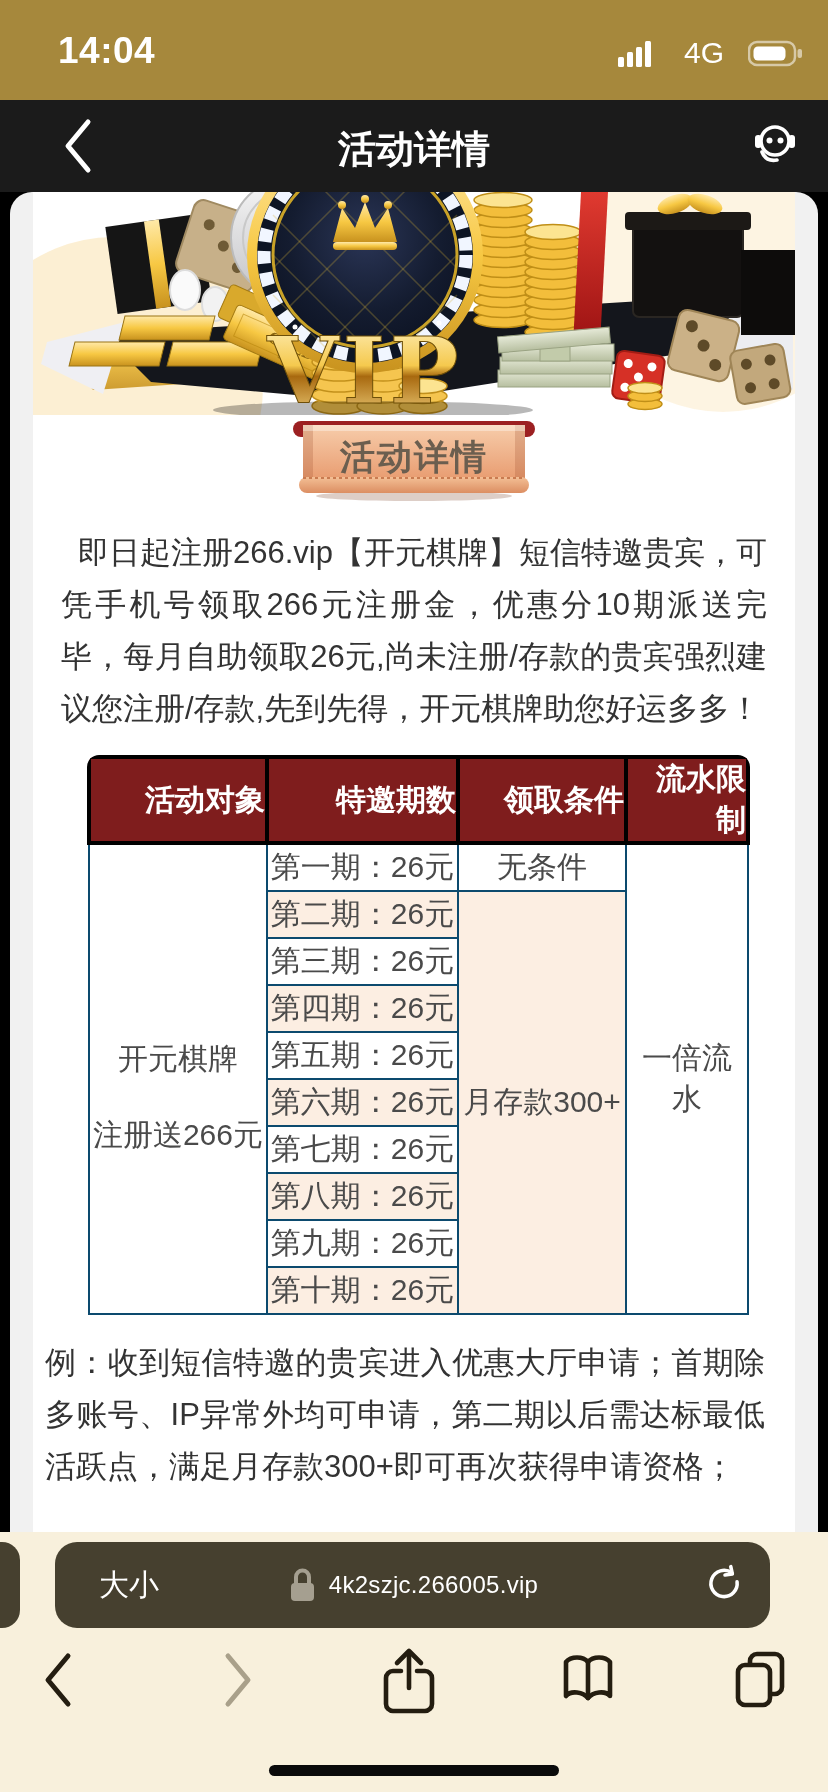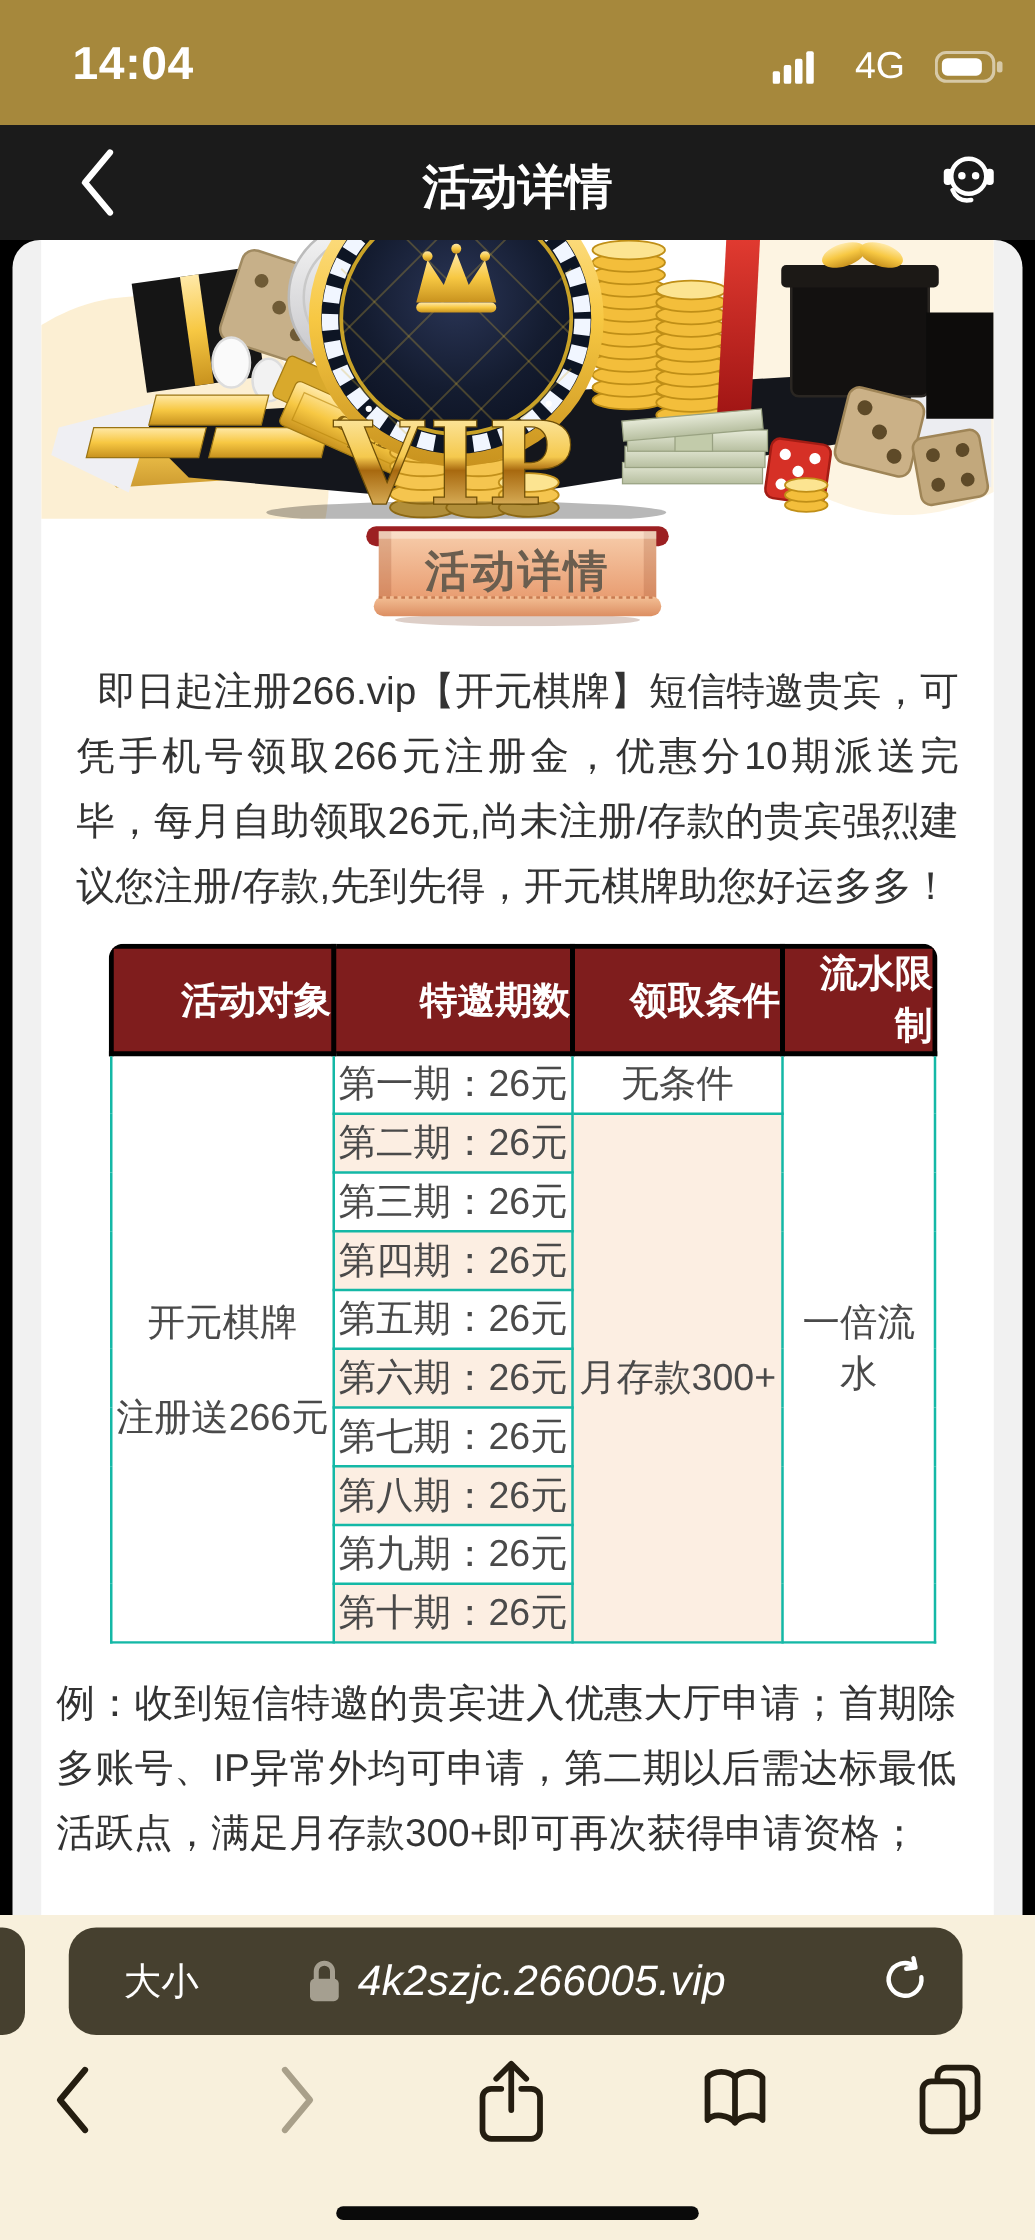--- a/index.html
+++ b/index.html
@@ -27,31 +27,31 @@
   #ribbon-details{margin-top:2px;}
   #ribbon-rules{margin-top:64px;}
   
   .para{color:#333;font-size:31px;line-height:52px;text-align:justify;word-break:break-all;}
   #intro{margin:26px 28px 0 28px;text-indent:17px;}
   #example{margin:22px 30px 0 12px;}
   
   #table-wrap{margin:20px 45px 0 54px;border-radius:12px 12px 0 0;overflow:hidden;}
   table{width:100%;border-collapse:collapse;table-layout:fixed;}
   th{background:#7f1d1d;border:4px solid #000000;color:#fff;font-size:30px;font-weight:bold;height:43px;padding:0;text-align:right;}
-  td{border:2px solid #14b8a6;background:#fff;color:#4A4A4A;font-size:30px;height:45px;padding:0;text-align:center;vertical-align:middle;}
+  td{border:2px solid #0c4a6e;background:#fff;color:#4A4A4A;font-size:30px;height:45px;padding:0;text-align:center;vertical-align:middle;}
   td.alt{background:#FCEEE2;}
   td.two-line div{line-height:41px;margin-top:35px;}
   
   #safari{position:absolute;bottom:0;left:0;width:828px;height:260px;background:#F8F0DC;}
   #tab-peek{position:absolute;left:-28px;top:10px;width:48px;height:86px;border-radius:18px;background:#46402F;}
   #url-pill{position:absolute;left:55px;top:10px;width:715px;height:86px;border-radius:22px;background:#46402F;
     display:flex;justify-content:center;}
   #font-size-btn{position:absolute;left:44px;top:0;height:86px;display:flex;align-items:center;color:#fff;font-size:30px;}
   #url-center{display:flex;align-items:center;gap:12px;}
-  #url-text{color:#fff;font-size:34px;letter-spacing:.3px;font-style:italic;}
+  #url-text{color:#fff;font-size:24px;letter-spacing:.3px;}
   #reload-btn{position:absolute;right:24px;top:22px;width:42px;height:42px;}
   .tb-icon{position:absolute;top:110px;}
   #home-indicator{position:absolute;left:269px;bottom:16px;width:290px;height:11px;border-radius:6px;background:#0A0A0A;}
 </style>
 </head>
 <body>
 
 <svg width="0" height="0" style="position:absolute" aria-hidden="true">
   <defs>
     <linearGradient id="gGold" x1="0" y1="0" x2="0" y2="1">

